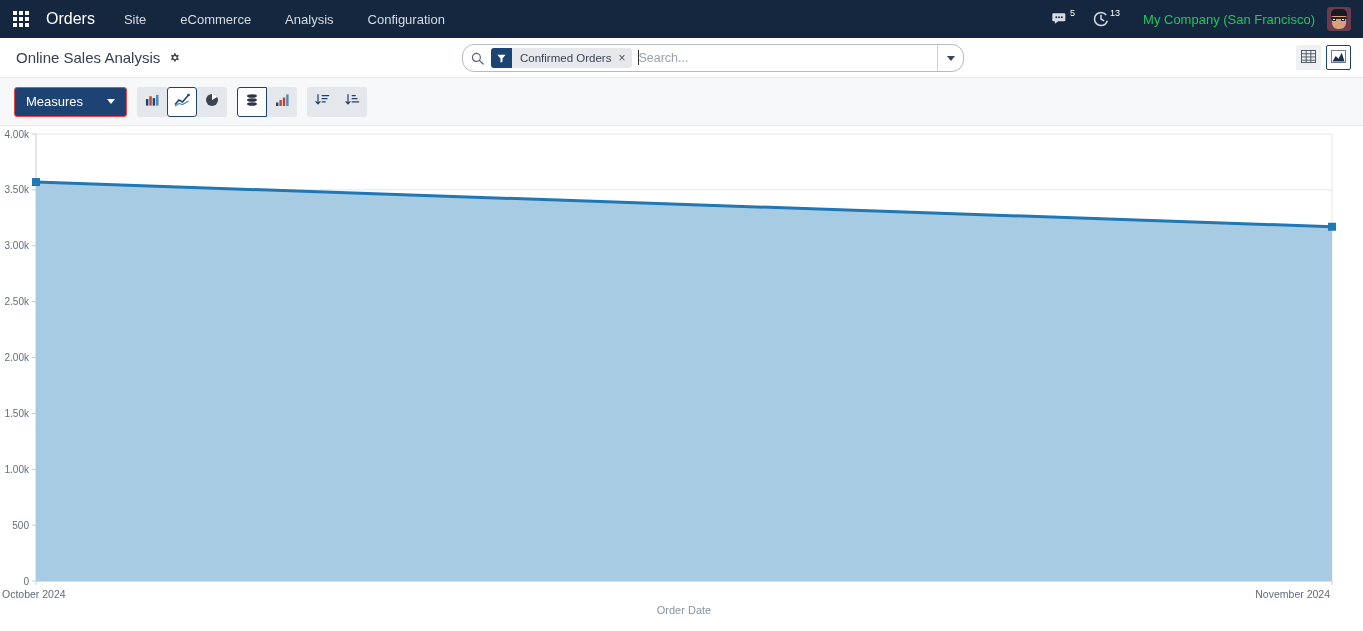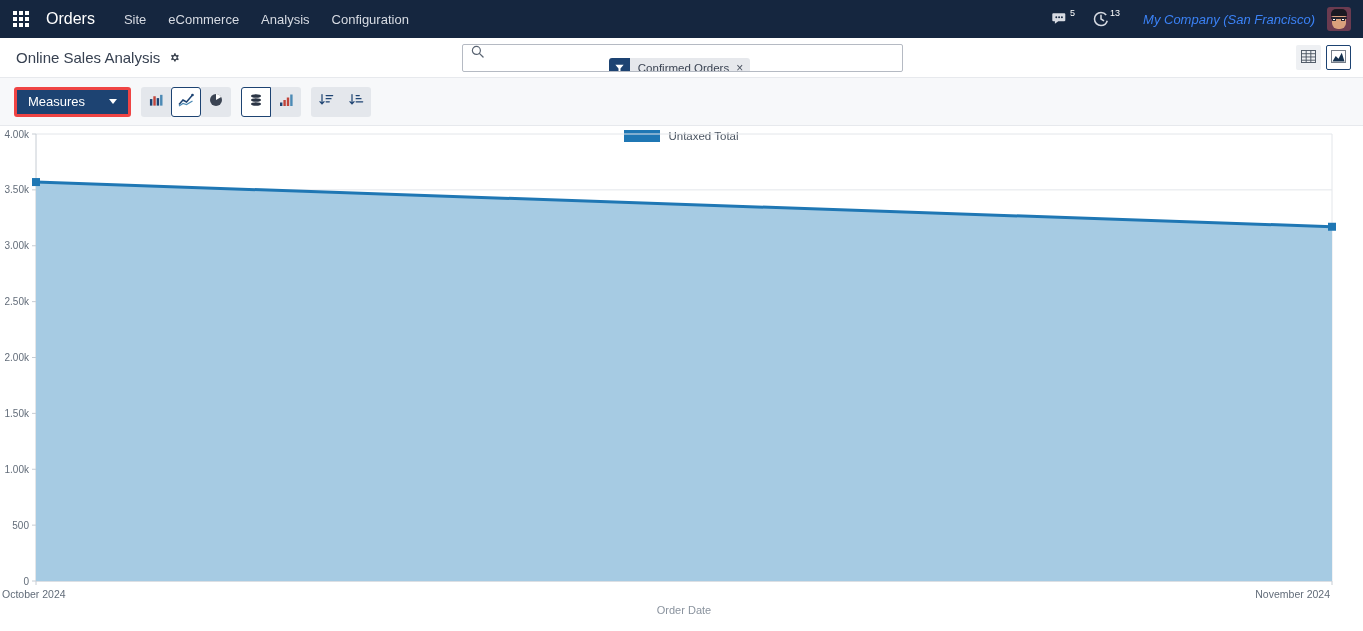--- a/index.html
+++ b/index.html
@@ -36,21 +36,21 @@
   .apps-grid .dots i { background: #ffffff; display: block; width: 4px; height: 4px; }
   .brand {
     font-size: 16px;
     font-weight: 400;
     color: #ffffff;
     margin-left: 12px;
     margin-right: 18px;
     cursor: pointer;
     white-space: nowrap;
   }
-  .nav-links { display: flex; align-items: flex-start; gap: 0px; }
+  .nav-links { display: flex; align-items: flex-start; gap: 12px; }
   .nav-link {
     font-size: 13px;
     color: #d7dbe3;
     padding: 9px 11px;
     cursor: pointer;
     white-space: nowrap;
   }
   .nav-right {
     margin-left: auto;
     display: flex;
@@ -71,25 +71,24 @@
     line-height: 1;
     color: #ffffff;
     position: relative;
     top: -6px;
     left: 0px;
     margin-left: 1px;
     font-weight: 400;
   }
   .company-name {
     font-size: 13px;
-    color: #3b82f6;
+    color: #22c55e;
     padding: 0 10px 0 14px;
     cursor: pointer;
     white-space: nowrap;
-    font-style: italic;
   }
   .avatar {
     width: 24px; height: 24px;
     border-radius: 3px;
     background: #6b3b50;
     margin-left: 2px;
     margin-right: 2px;
     cursor: pointer;
     position: relative;
     overflow: hidden;
@@ -136,29 +135,28 @@
     color: #374151;
     white-space: nowrap;
   }
   .gear-icon { color: #3c4450; cursor: pointer; display: flex; align-items: center; }
 
   
   .searchview {
     position: absolute;
     left: 462px;
     top: 6px;
-    width: 441px;
+    width: 502px;
     height: 28px;
     border: 1px solid #b5bac3;
-    border-radius: 2px;
+    border-radius: 12px;
     background: #ffffff;
     display: flex;
     align-items: stretch;
     overflow: hidden;
-    flex-direction: column;
   }
   .search-icon-box {
     width: 28px;
     display: flex; align-items: center; justify-content: center;
     color: #5a6472;
     flex: 0 0 auto;
   }
   .facet {
     display: flex;
     align-items: stretch;
@@ -239,21 +237,21 @@
     background: #f7f8fa;
     border-bottom: 1px solid #e7e9ed;
     display: flex;
     align-items: center;
     padding: 0 14px;
     gap: 10px;
   }
   .measures-btn {
     background: #1d4372;
     color: #ffffff;
-    border: 3px solid #ef4444;
+    border: 1px solid #ef4444;
     border-radius: 3px;
     font-size: 13px;
     height: 30px;
     padding: 0 11px;
     display: flex;
     align-items: center;
     gap: 24px;
     cursor: pointer;
     font-family: "Liberation Sans", sans-serif;
   }
@@ -410,20 +408,24 @@
         <svg width="9" height="9" viewBox="0 0 10 10">
           <path d="M0.4 0.7h9.2L6.1 5.1v3.6L3.9 9.6V5.1z" fill="#ffffff"></path>
         </svg>
       </span>
       <span class="facet-label">
         <span>Confirmed Orders</span>
         <span class="facet-close">×</span>
       </span>
     </div>
 
+    <div class="search-input-wrap">
+      <span class="search-caret"></span>
+      <input class="search-input" type="text" placeholder="Search..." style="">
+    </div>
 
     <div class="search-toggle">
       <span class="caret-down" style="border-top-color:#3b4453;"></span>
     </div>
   </div>
 
   <div class="view-switcher">
     <div class="vs-btn">
       <span>
         <svg width="15" height="13" viewBox="0 0 16 14">
@@ -525,24 +527,20 @@
           <line x1="7.6" y1="5.6" x2="12.8" y2="5.6" stroke="#1d4372" stroke-width="1.3" stroke-linecap="round"></line>
           <line x1="7.6" y1="8.9" x2="14.6" y2="8.9" stroke="#1d4372" stroke-width="1.3" stroke-linecap="round"></line>
         </svg>
       </span>
     </div>
   </div>
 </div>
 
 <div class="chart-wrap">
 
-  <div class="legend">
-    <span class="legend-swatch"></span>
-    <span>Untaxed Total</span>
-  </div>
 
   <svg class="chart-svg" id="chart-svg" width="1363" height="545">
       <line x1="36" y1="455" x2="1332" y2="455" stroke="#e3e6ea" stroke-width="1"></line>
       <line x1="32" y1="455" x2="36" y2="455" stroke="#c6ccd3" stroke-width="1"></line>
       <text x="29" y="458.5" text-anchor="end" class="axis-label-y">0</text>
       <line x1="36" y1="399.125" x2="1332" y2="399.125" stroke="#e3e6ea" stroke-width="1"></line>
       <line x1="32" y1="399.125" x2="36" y2="399.125" stroke="#c6ccd3" stroke-width="1"></line>
       <text x="29" y="402.625" text-anchor="end" class="axis-label-y">500</text>
       <line x1="36" y1="343.25" x2="1332" y2="343.25" stroke="#e3e6ea" stroke-width="1"></line>
       <line x1="32" y1="343.25" x2="36" y2="343.25" stroke="#c6ccd3" stroke-width="1"></line>

